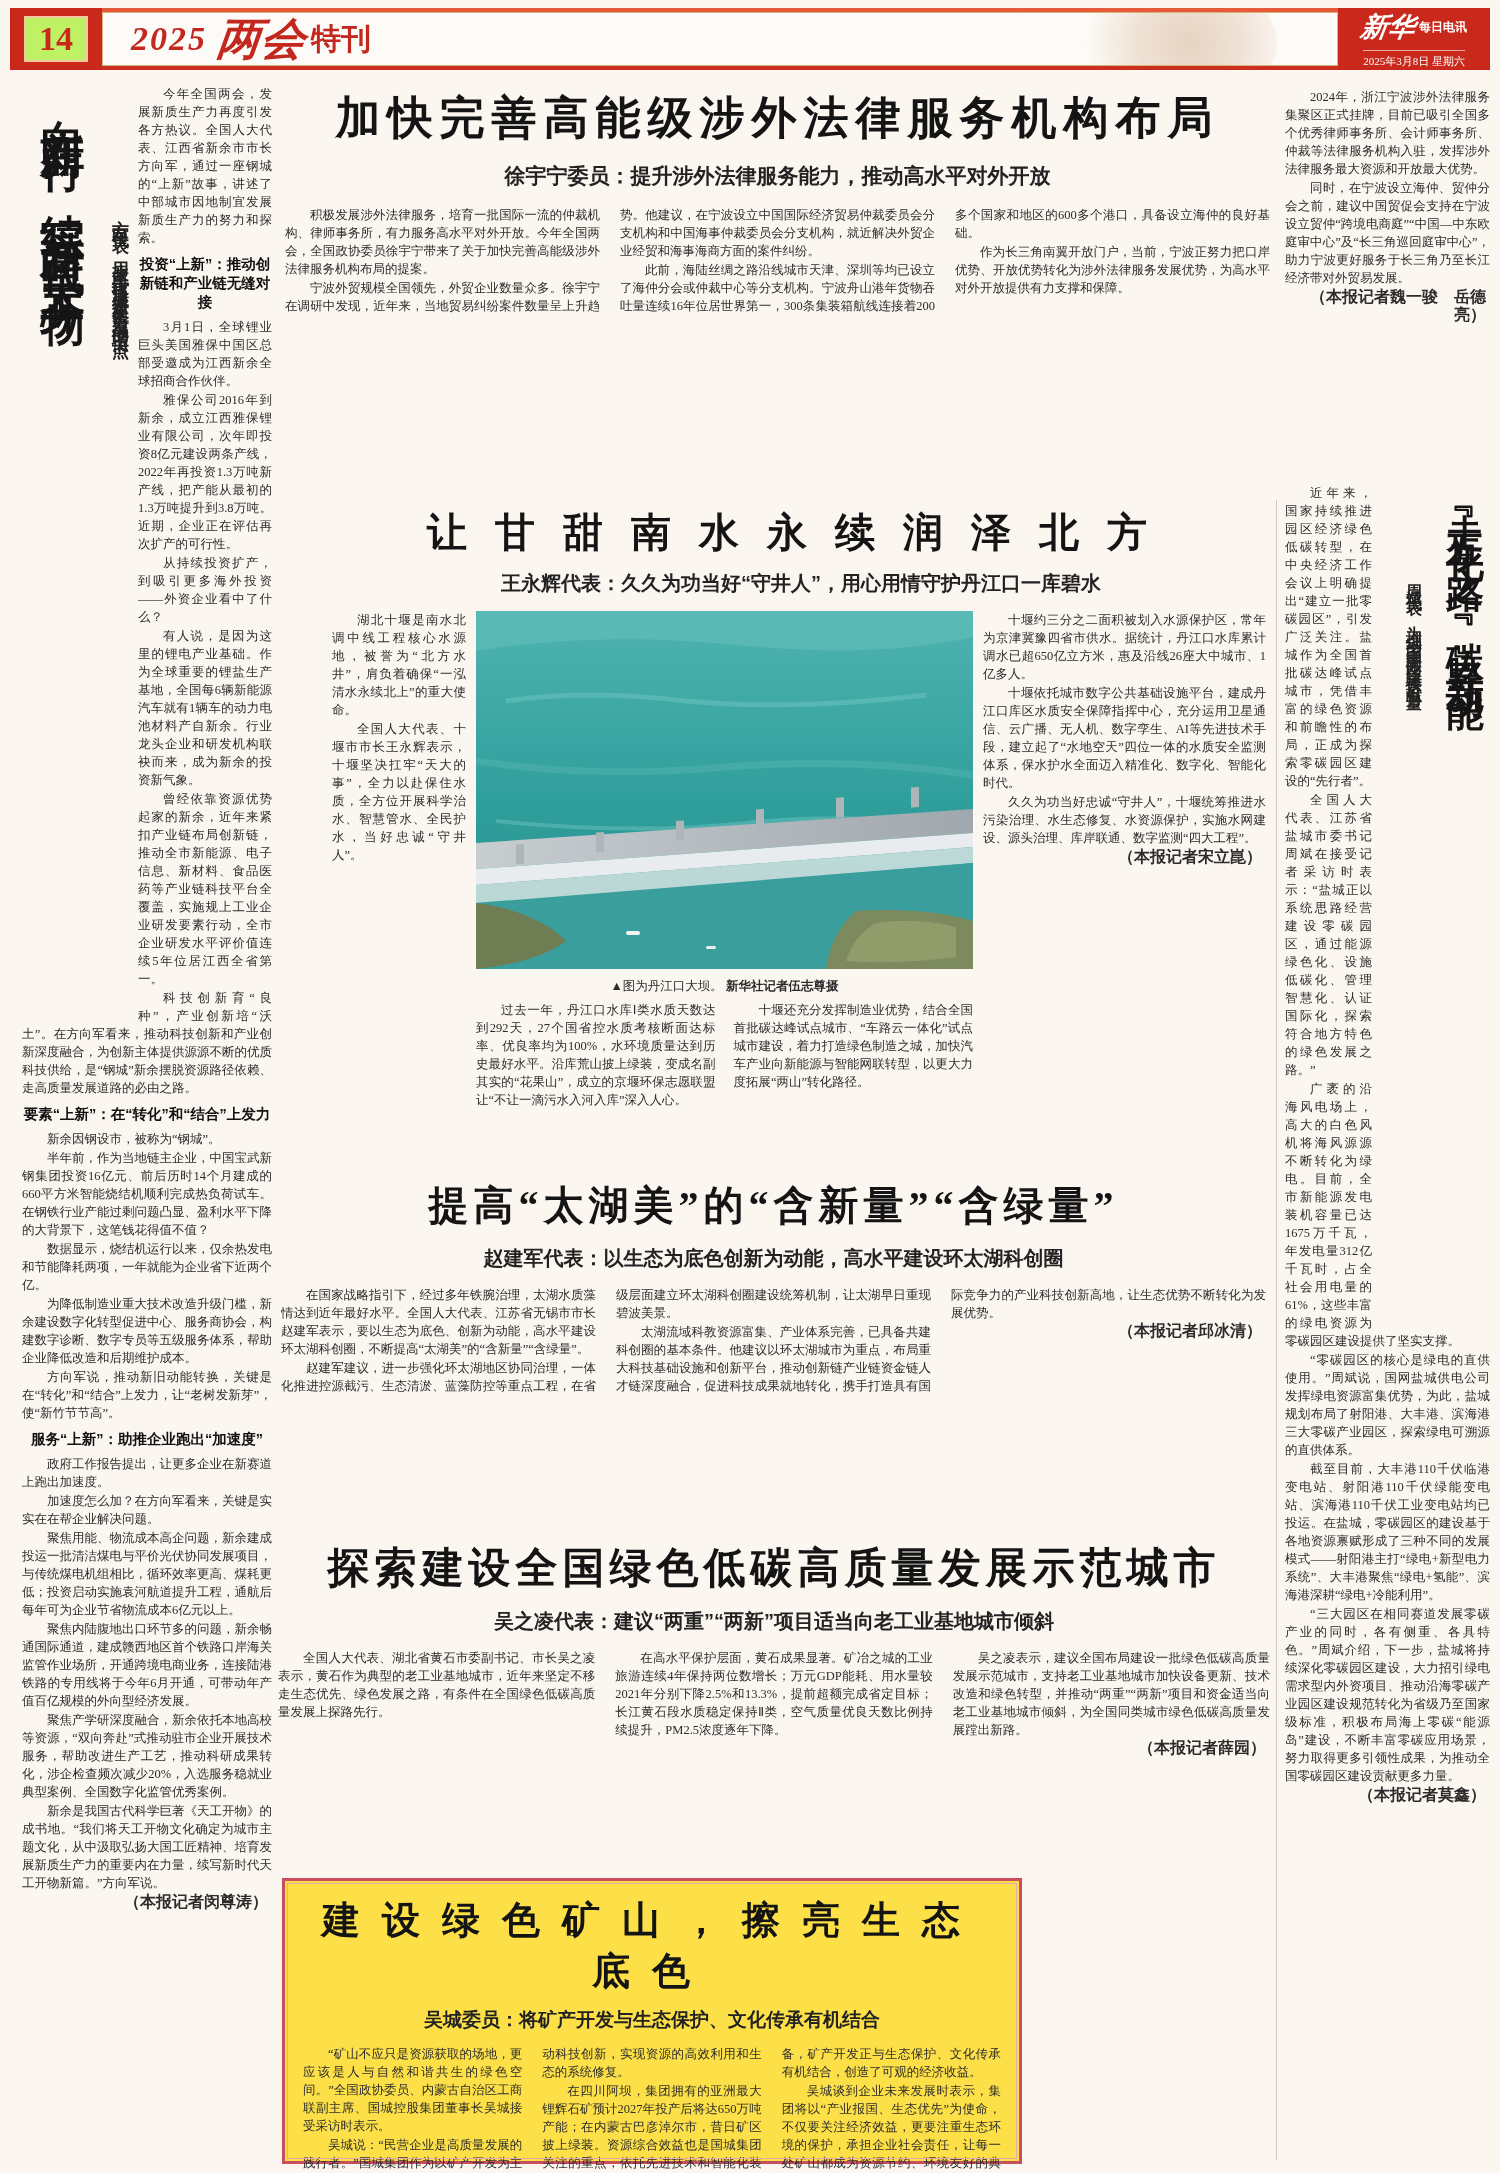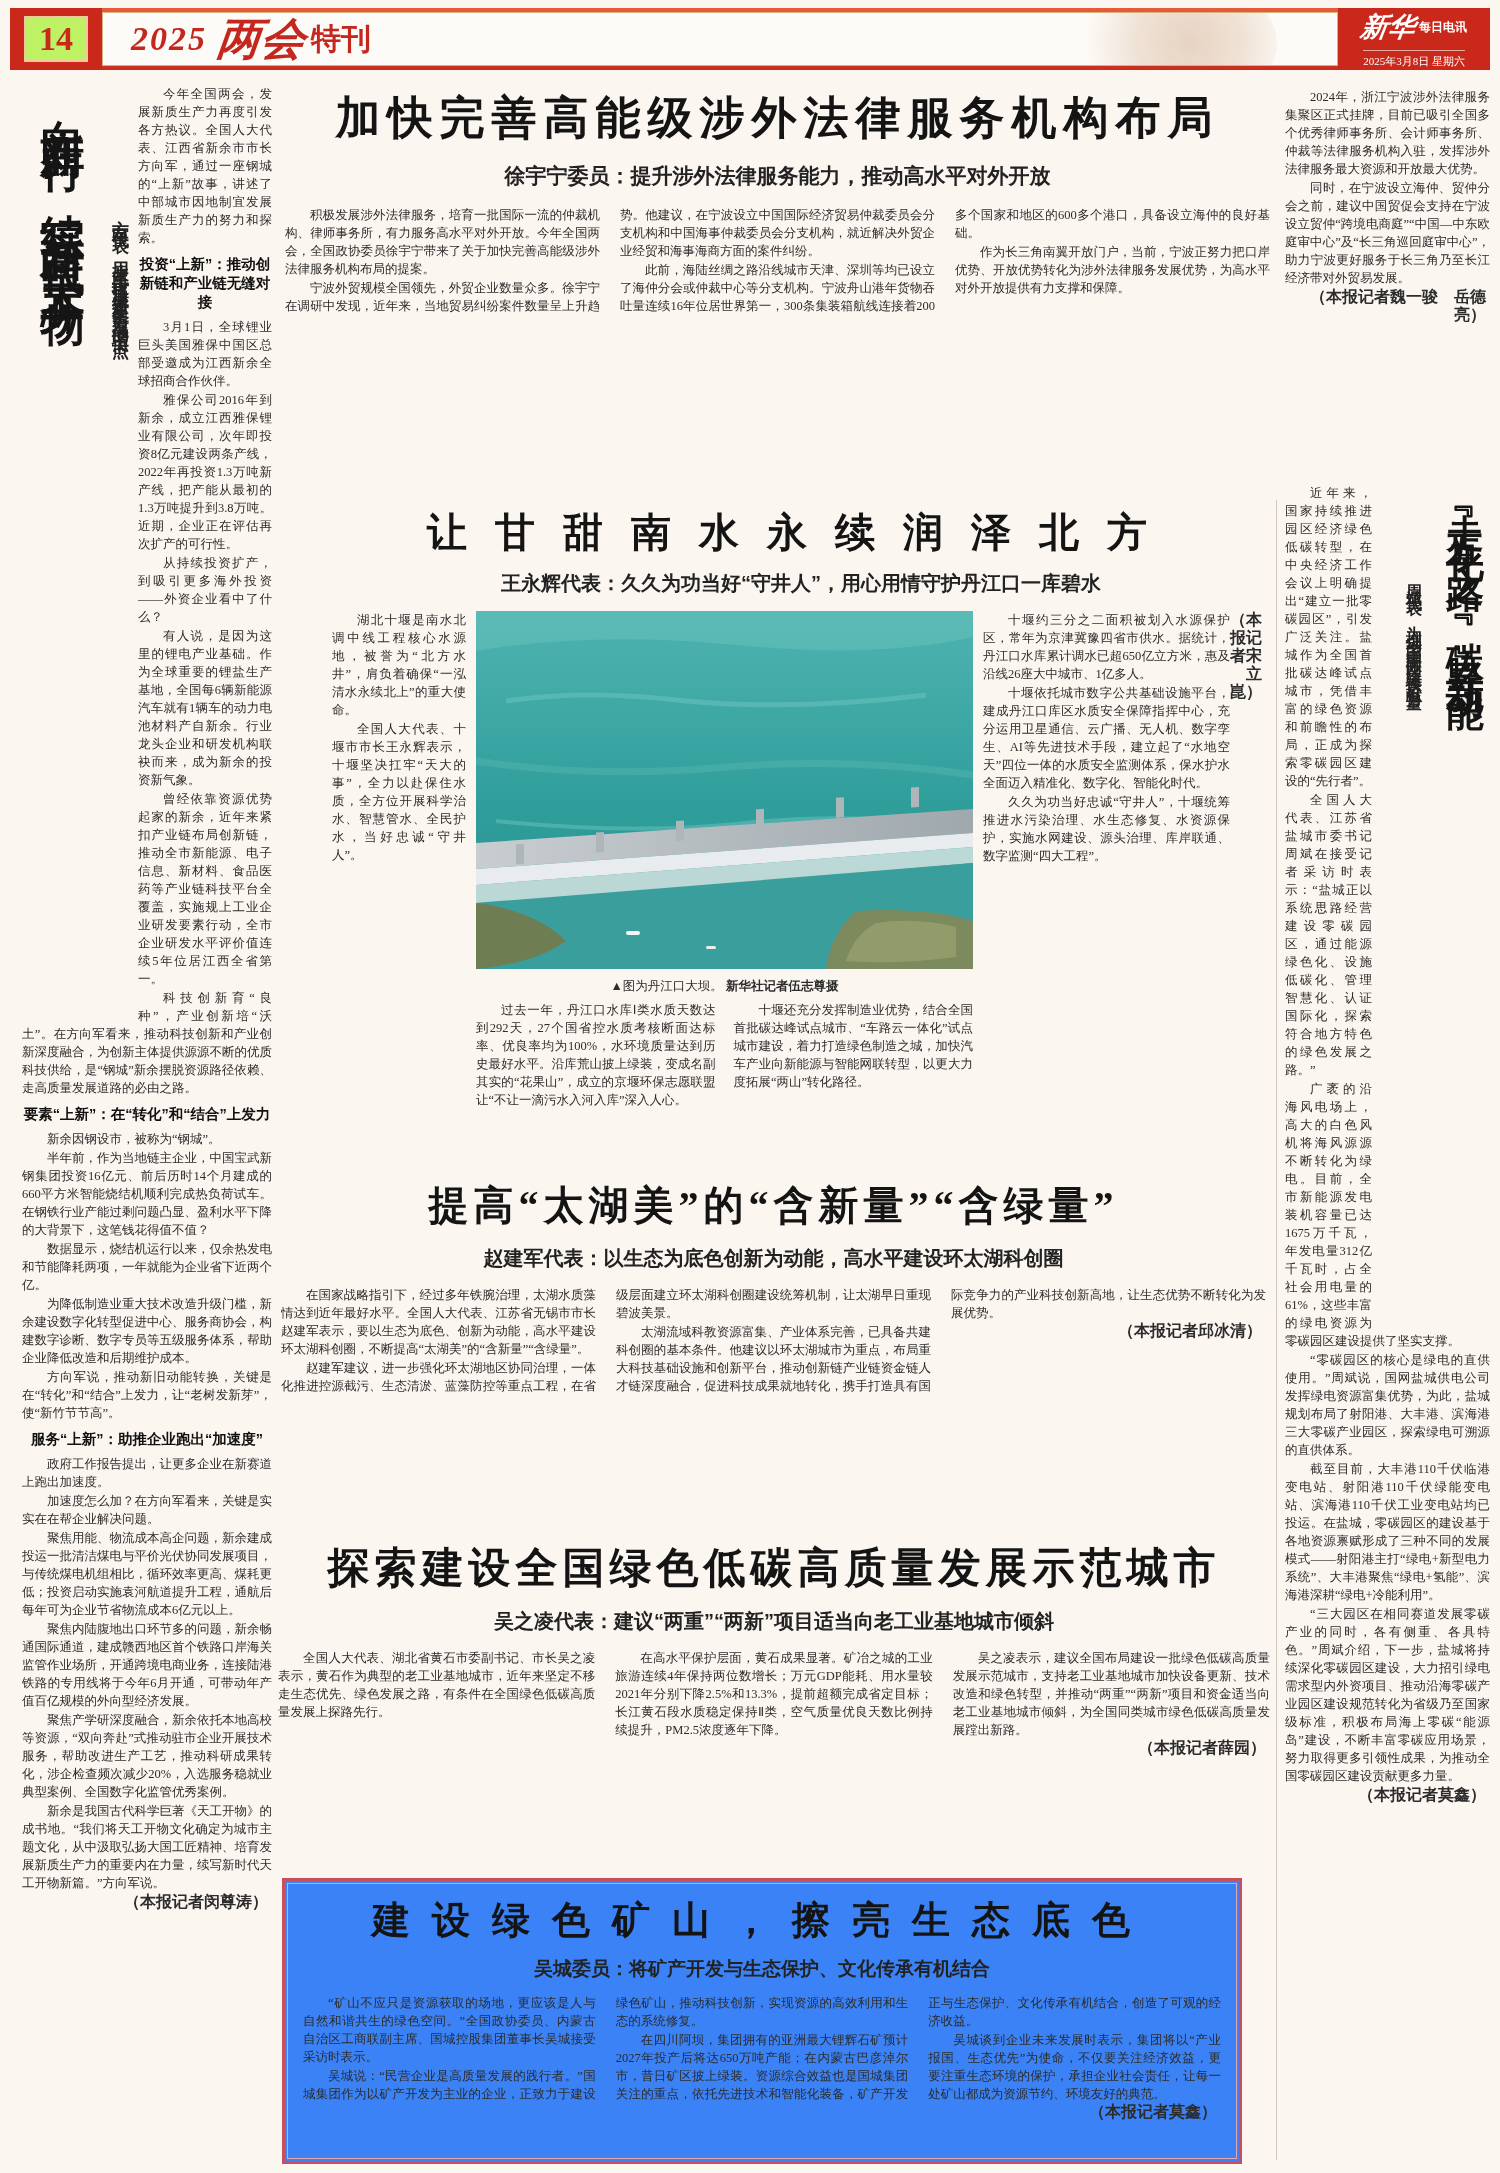--- a/index.html
+++ b/index.html
@@ -64,42 +64,42 @@
   .a1 .byline { font-size:21px; margin-top:14px; }
   .a1-body { margin-top:16px; height:248px; }
 
   
   .aw { left:332px; top:505px; width:938px; height:660px; }
   .aw .h-main { font-size:40px; letter-spacing:28px; }
   .aw .byline { font-size:20px; margin-top:10px; }
   .aw-mid { display:flex; margin-top:14px; gap:10px; }
   .aw-left { width:134px; height:552px; overflow:hidden; }
   .aw-center { width:497px; }
-  .aw-right { width:283px; height:552px; overflow:hidden; display:flex; flex-direction:row; }
+  .aw-right { width:283px; height:552px; overflow:hidden; display:flex; flex-direction:column; }
   .photo-frame { width:497px; height:358px; }
   .caption { font-size:12.5px; text-align:center; margin:5px 0 6px; }
   .caption b { font-family:"Liberation Sans",sans-serif; }
   .aw-bottom { column-count:2; column-gap:18px; height:162px; overflow:hidden; margin-top:2px; }
 
   
   .at { left:281px; top:1178px; width:985px; height:320px; }
   .at .h-main { font-size:40px; letter-spacing:5px; }
   .at .byline { font-size:20px; margin-top:12px; }
   .at-body { margin-top:14px; height:212px; }
 
   
   .ac { left:278px; top:1540px; width:992px; height:290px; }
   .ac .h-main { font-size:42px; letter-spacing:5px; }
   .ac .byline { font-size:20px; margin-top:12px; }
   .ac-body { margin-top:14px; height:188px; }
 
   
-  .am { left:282px; top:1878px; width:960px; height:286px;
+  .am { left:282px; top:1878px; width:740px; height:286px;
     border:3px solid #c94f5f; outline:1px solid #e8a7b0; outline-offset:-6px;
-    background:#3b82f6; padding:14px 18px 8px; }
+    background:#fde047; padding:14px 18px 8px; }
   .am .h-main { font-size:38px; letter-spacing:22px; }
   .am .byline { font-size:19px; margin-top:10px; }
   .am-body { margin-top:12px; height:150px; }
 
   
   .right-strip { left:1285px; top:88px; width:205px; height:2076px; overflow:hidden; }
   .a1-tail { height:382px; overflow:hidden; margin-bottom:14px; }
   .carbon-float { float:right; width:118px; height:835px; display:flex; flex-direction:row-reverse; padding-left:6px; }
   .carbon-float .v-headline { font-size:38px; letter-spacing:10px; height:830px; width:66px; }
   .carbon-float .v-byline { writing-mode:vertical-rl; text-orientation:upright;

